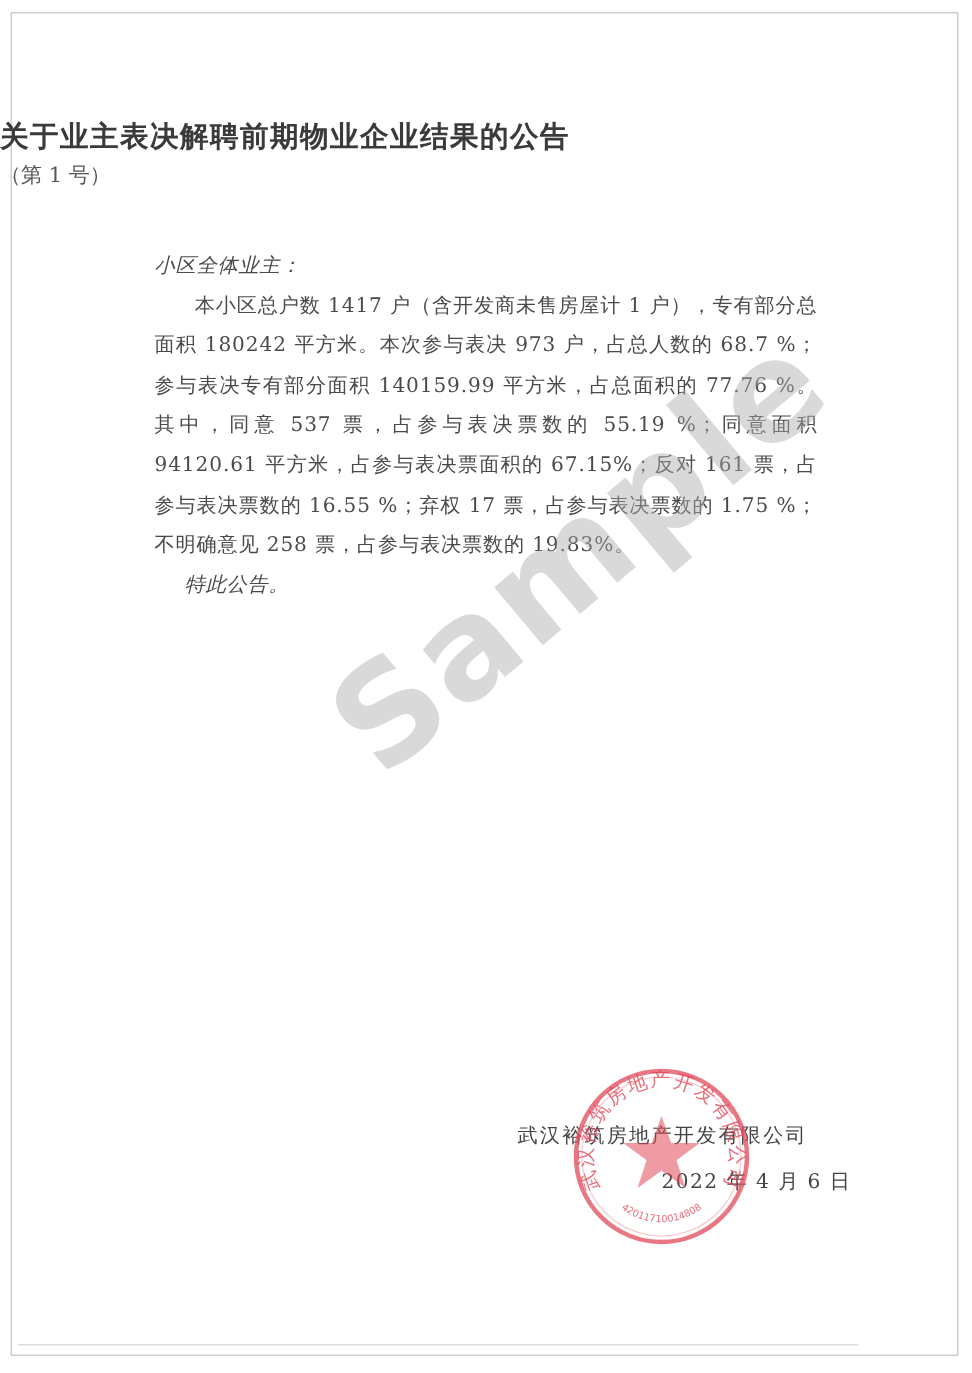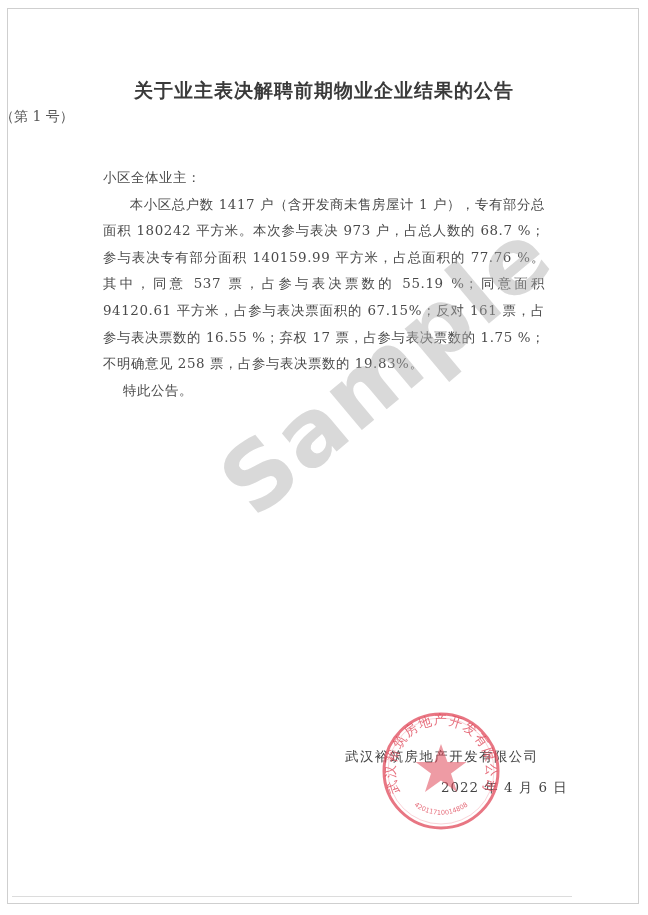--- a/index.html
+++ b/index.html
@@ -1,31 +1,31 @@
 <!DOCTYPE html>
 <html><head>
   <meta charset="utf-8">
   <style>
     html, body { margin: 0; padding: 0; background: #ffffff; }
     body { width: 648px; height: 915px; position: relative; overflow: hidden;
            font-family: "DejaVu Serif", "Liberation Serif", serif; color: #4a4a4a; }
     .frame { position: absolute; left: 7px; top: 8px; width: 632px; height: 896px;
              border: 1px solid #cfcfcf; box-sizing: border-box; }
     .bottom-rule { position: absolute; left: 12px; top: 896px; width: 560px; height: 1px; background: #dcdcdc; }
-    .title { position: absolute; left: 0; width: 648px; top: 78px; text-align: center;
+    .title { position: absolute; left: 0; width: 648px; top: 78px; text-align: left;
              font-size: 19px; font-weight: bold; color: #3a3a3a; letter-spacing: 1px;
              font-family: "DejaVu Sans", "Liberation Sans", sans-serif; }
     .subtitle { position: absolute; left: 0; width: 648px; top: 108px; text-align: left;
                 font-size: 14px; color: #555; }
     .body { position: absolute; left: 103px; top: 165px; width: 442px; font-size: 13.4px;
             line-height: 26.6px; text-align: justify; letter-spacing: 0.6px; }
     .body p { margin: 0; }
     .indent { text-indent: 2em; }
-    .salutation { margin: 0; }
-    .closing { text-indent: 1.5em; }
+    .salutation { margin: 0; font-style: italic; }
+    .closing { text-indent: 1.5em; font-style: italic; }
     .sign { position: absolute; left: 345px; top: 748px; font-size: 13.4px; letter-spacing: 1.5px; color: #444; }
     .date { position: absolute; left: 393px; top: 779px; font-size: 13.4px; letter-spacing: 1px; color: #444; margin-left: 48px; }
     .watermark { position: absolute; left: 200px; top: 455px; font-family: "DejaVu Sans", "Liberation Sans", sans-serif;
                  font-size: 92px; font-weight: bold; color: rgba(170,170,170,0.45);
                  transform: rotate(-40deg); transform-origin: left top; pointer-events: none; letter-spacing: 2px; }
     .stamp { position: absolute; left: 381px; top: 711px; width: 120px; height: 120px; pointer-events: none; }
   </style>
 </head>
 <body>
 

